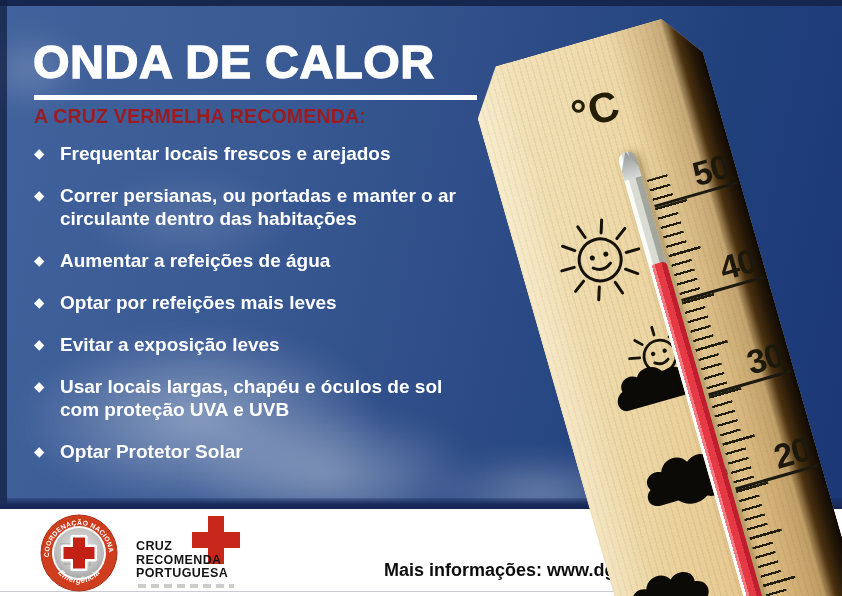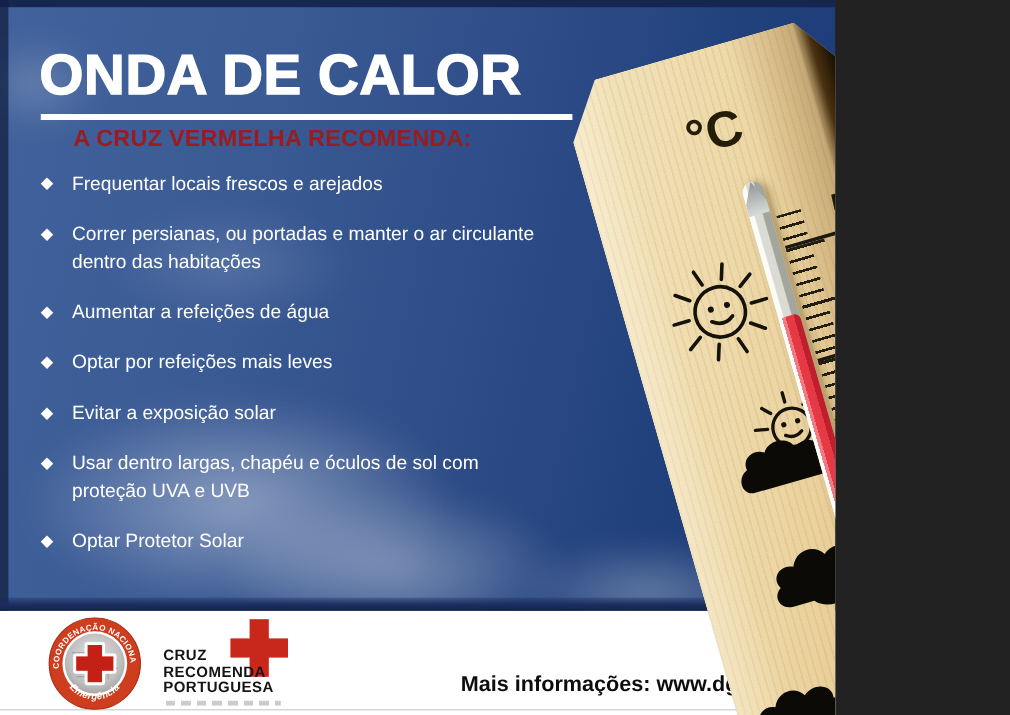--- a/index.html
+++ b/index.html
@@ -1,42 +1,42 @@
 <!DOCTYPE html>
 <html><head>
 <meta charset="utf-8">
 <style>
   html,body { margin:0; padding:0; background:#222; }
   .poster {
-    position:relative; width:696px; height:596px; overflow:hidden;
+    position:relative; width:842px; height:596px; overflow:hidden;
     font-family:"Liberation Sans", sans-serif;
     background:linear-gradient(102deg,#41629c 0%,#3a5a94 30%,#2e4d88 55%,#20407c 78%,#1b3775 100%);
   }
   
   .cloud-soft { position:absolute; border-radius:50%; pointer-events:none;
     background:radial-gradient(closest-side, rgba(255,255,255,.55), rgba(255,255,255,0) 70%);
     filter:blur(10px); }
   
   .edge-top    { position:absolute; left:0; top:0; width:842px; height:6px; background:#16264f; z-index:6; }
   .edge-left   { position:absolute; left:0; top:0; width:7px; height:509px; background:rgba(18,32,66,.75); z-index:6; }
   .edge-skybtm { position:absolute; left:0; top:498px; width:842px; height:11px;
                  background:linear-gradient(rgba(18,34,80,.25), #1b2d5e 55%, #14244e); z-index:6; }
   
   .content { position:absolute; left:0; top:0; width:520px; z-index:8; }
   .title { position:absolute; left:33px; top:34px; width:470px;
     font-size:47px; font-weight:900; letter-spacing:.5px; color:#ffffff;
     -webkit-text-stroke:1.3px #ffffff; white-space:nowrap; }
   .title-rule { position:absolute; left:34px; top:95px; width:443px; height:4.5px; background:#ffffff; }
   .subtitle { position:absolute; left:34px; top:105px; font-size:19.5px; font-weight:800;
-    letter-spacing:.2px; color:#9c1b1e; white-space:nowrap;margin-left:27px; }
+    letter-spacing:.2px; color:#9c1b1e; white-space:nowrap; }
   .rec-list { position:absolute; left:34px; top:142px; width:430px; list-style:none; margin:0; padding:0; }
   .rec-item { display:flex; margin-bottom:19px; }
   .bullet { flex:0 0 auto; width:26px; color:#ffffff; font-size:13.5px; line-height:23px;
     font-family:"DejaVu Sans", sans-serif; }
-  .rec-text { width:396px; color:#ffffff; font-size:16px; font-weight:400; line-height:23px; }
+  .rec-text { width:396px; color:#ffffff; font-size:19px; font-weight:700; line-height:23px; }
   
   .footer { position:absolute; left:0; top:509px; width:842px; height:87px; background:#ffffff; z-index:5; }
   .footer::after { content:""; position:absolute; left:0; bottom:4px; width:100%; height:1.5px; background:#c9ccd4; }
   .badge { position:absolute; left:40px; top:514px; width:78px; height:78px; z-index:7; }
   .cvp { position:absolute; left:136px; top:514px; width:130px; height:80px; z-index:7; }
   .cvp-cross { position:absolute; left:56px; top:2px; width:48px; height:48px; }
   .cvp-cross::before { content:""; position:absolute; left:16px; top:0; width:16px; height:48px; background:#c8271b; }
   .cvp-cross::after  { content:""; position:absolute; left:0; top:16px; width:48px; height:16px; background:#c8271b; }
   .cvp-text { position:absolute; left:0; top:26px; font-size:12.5px; font-weight:900; letter-spacing:.4px;
     line-height:13.5px; color:#141414; }
@@ -109,25 +109,25 @@
       <li class="rec-item">
         <span class="bullet">◆</span>
         <span class="rec-text">Aumentar a refeições de água</span>
       </li>
       <li class="rec-item">
         <span class="bullet">◆</span>
         <span class="rec-text">Optar por refeições mais leves</span>
       </li>
       <li class="rec-item">
         <span class="bullet">◆</span>
-        <span class="rec-text">Evitar a exposição solar</span>
-      </li>
-      <li class="rec-item">
-        <span class="bullet">◆</span>
-        <span class="rec-text">Usar dentro largas, chapéu e óculos de sol com proteção UVA e UVB</span>
+        <span class="rec-text">Evitar a exposição leves</span>
+      </li>
+      <li class="rec-item">
+        <span class="bullet">◆</span>
+        <span class="rec-text">Usar locais largas, chapéu e óculos de sol com proteção UVA e UVB</span>
       </li>
       <li class="rec-item">
         <span class="bullet">◆</span>
         <span class="rec-text">Optar Protetor Solar</span>
       </li>
     </ul>
   </div>
 
   <div class="badge">
     <svg width="78" height="78" viewBox="0 0 78 78">

